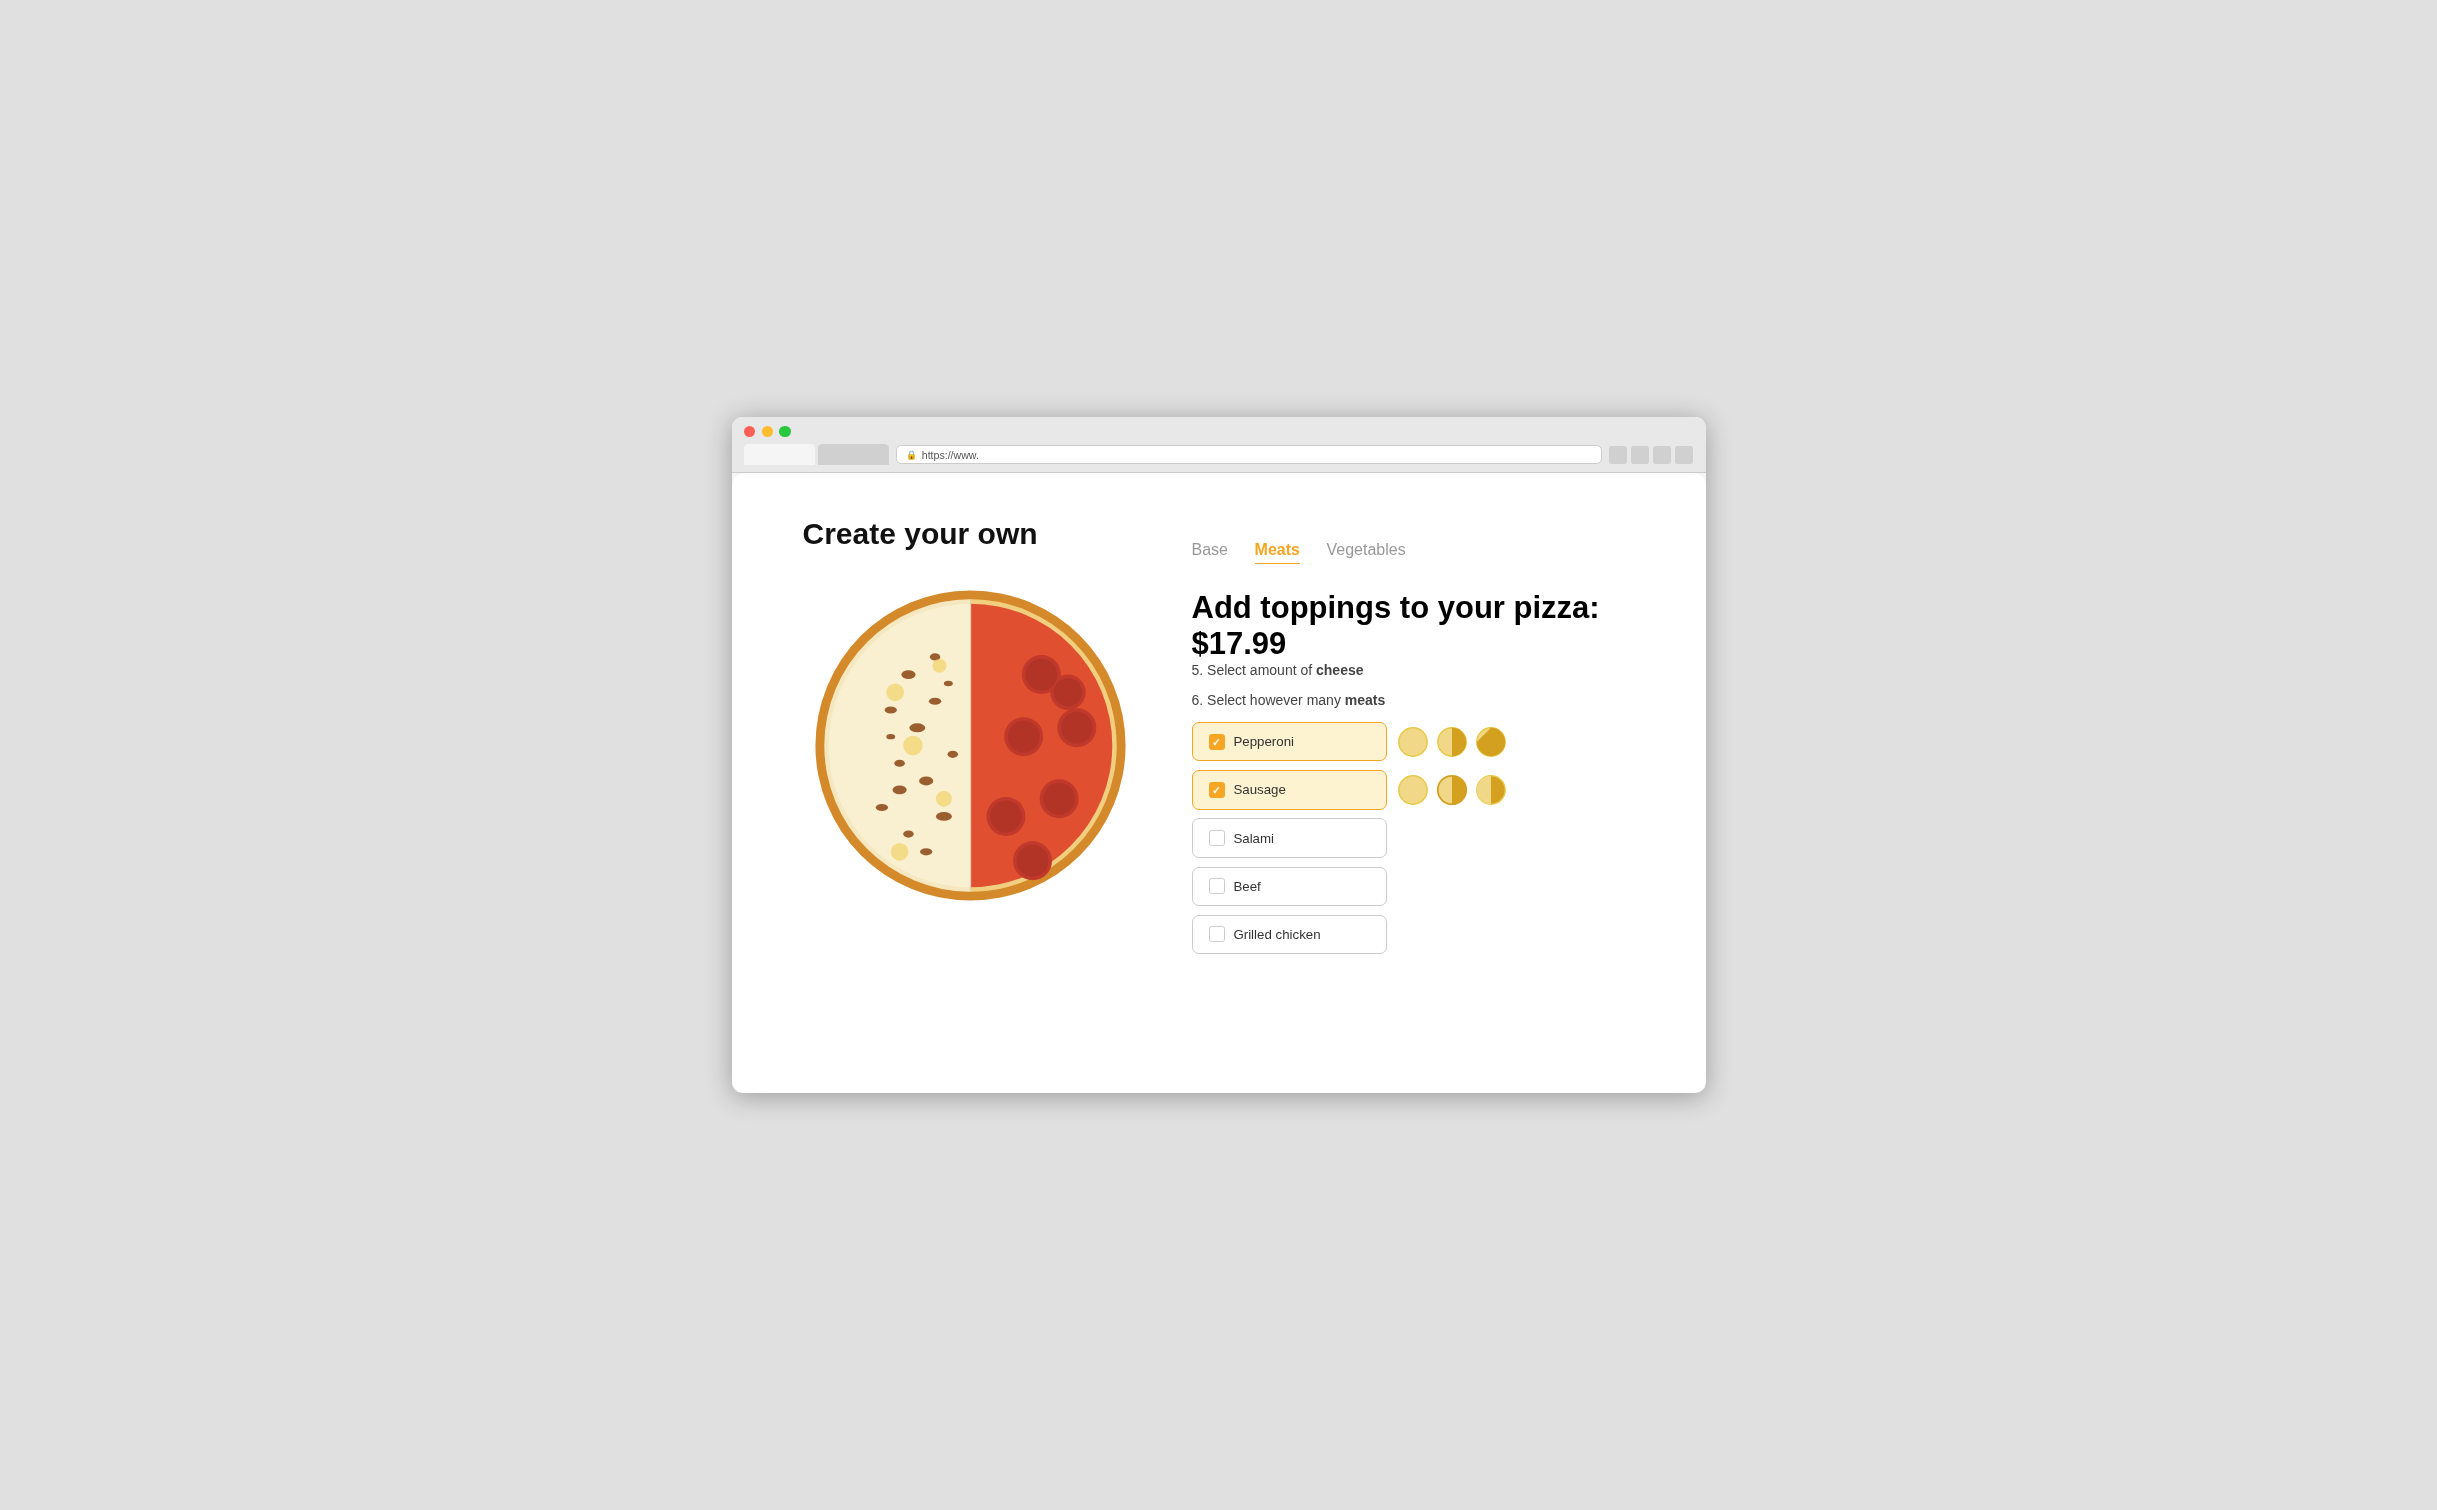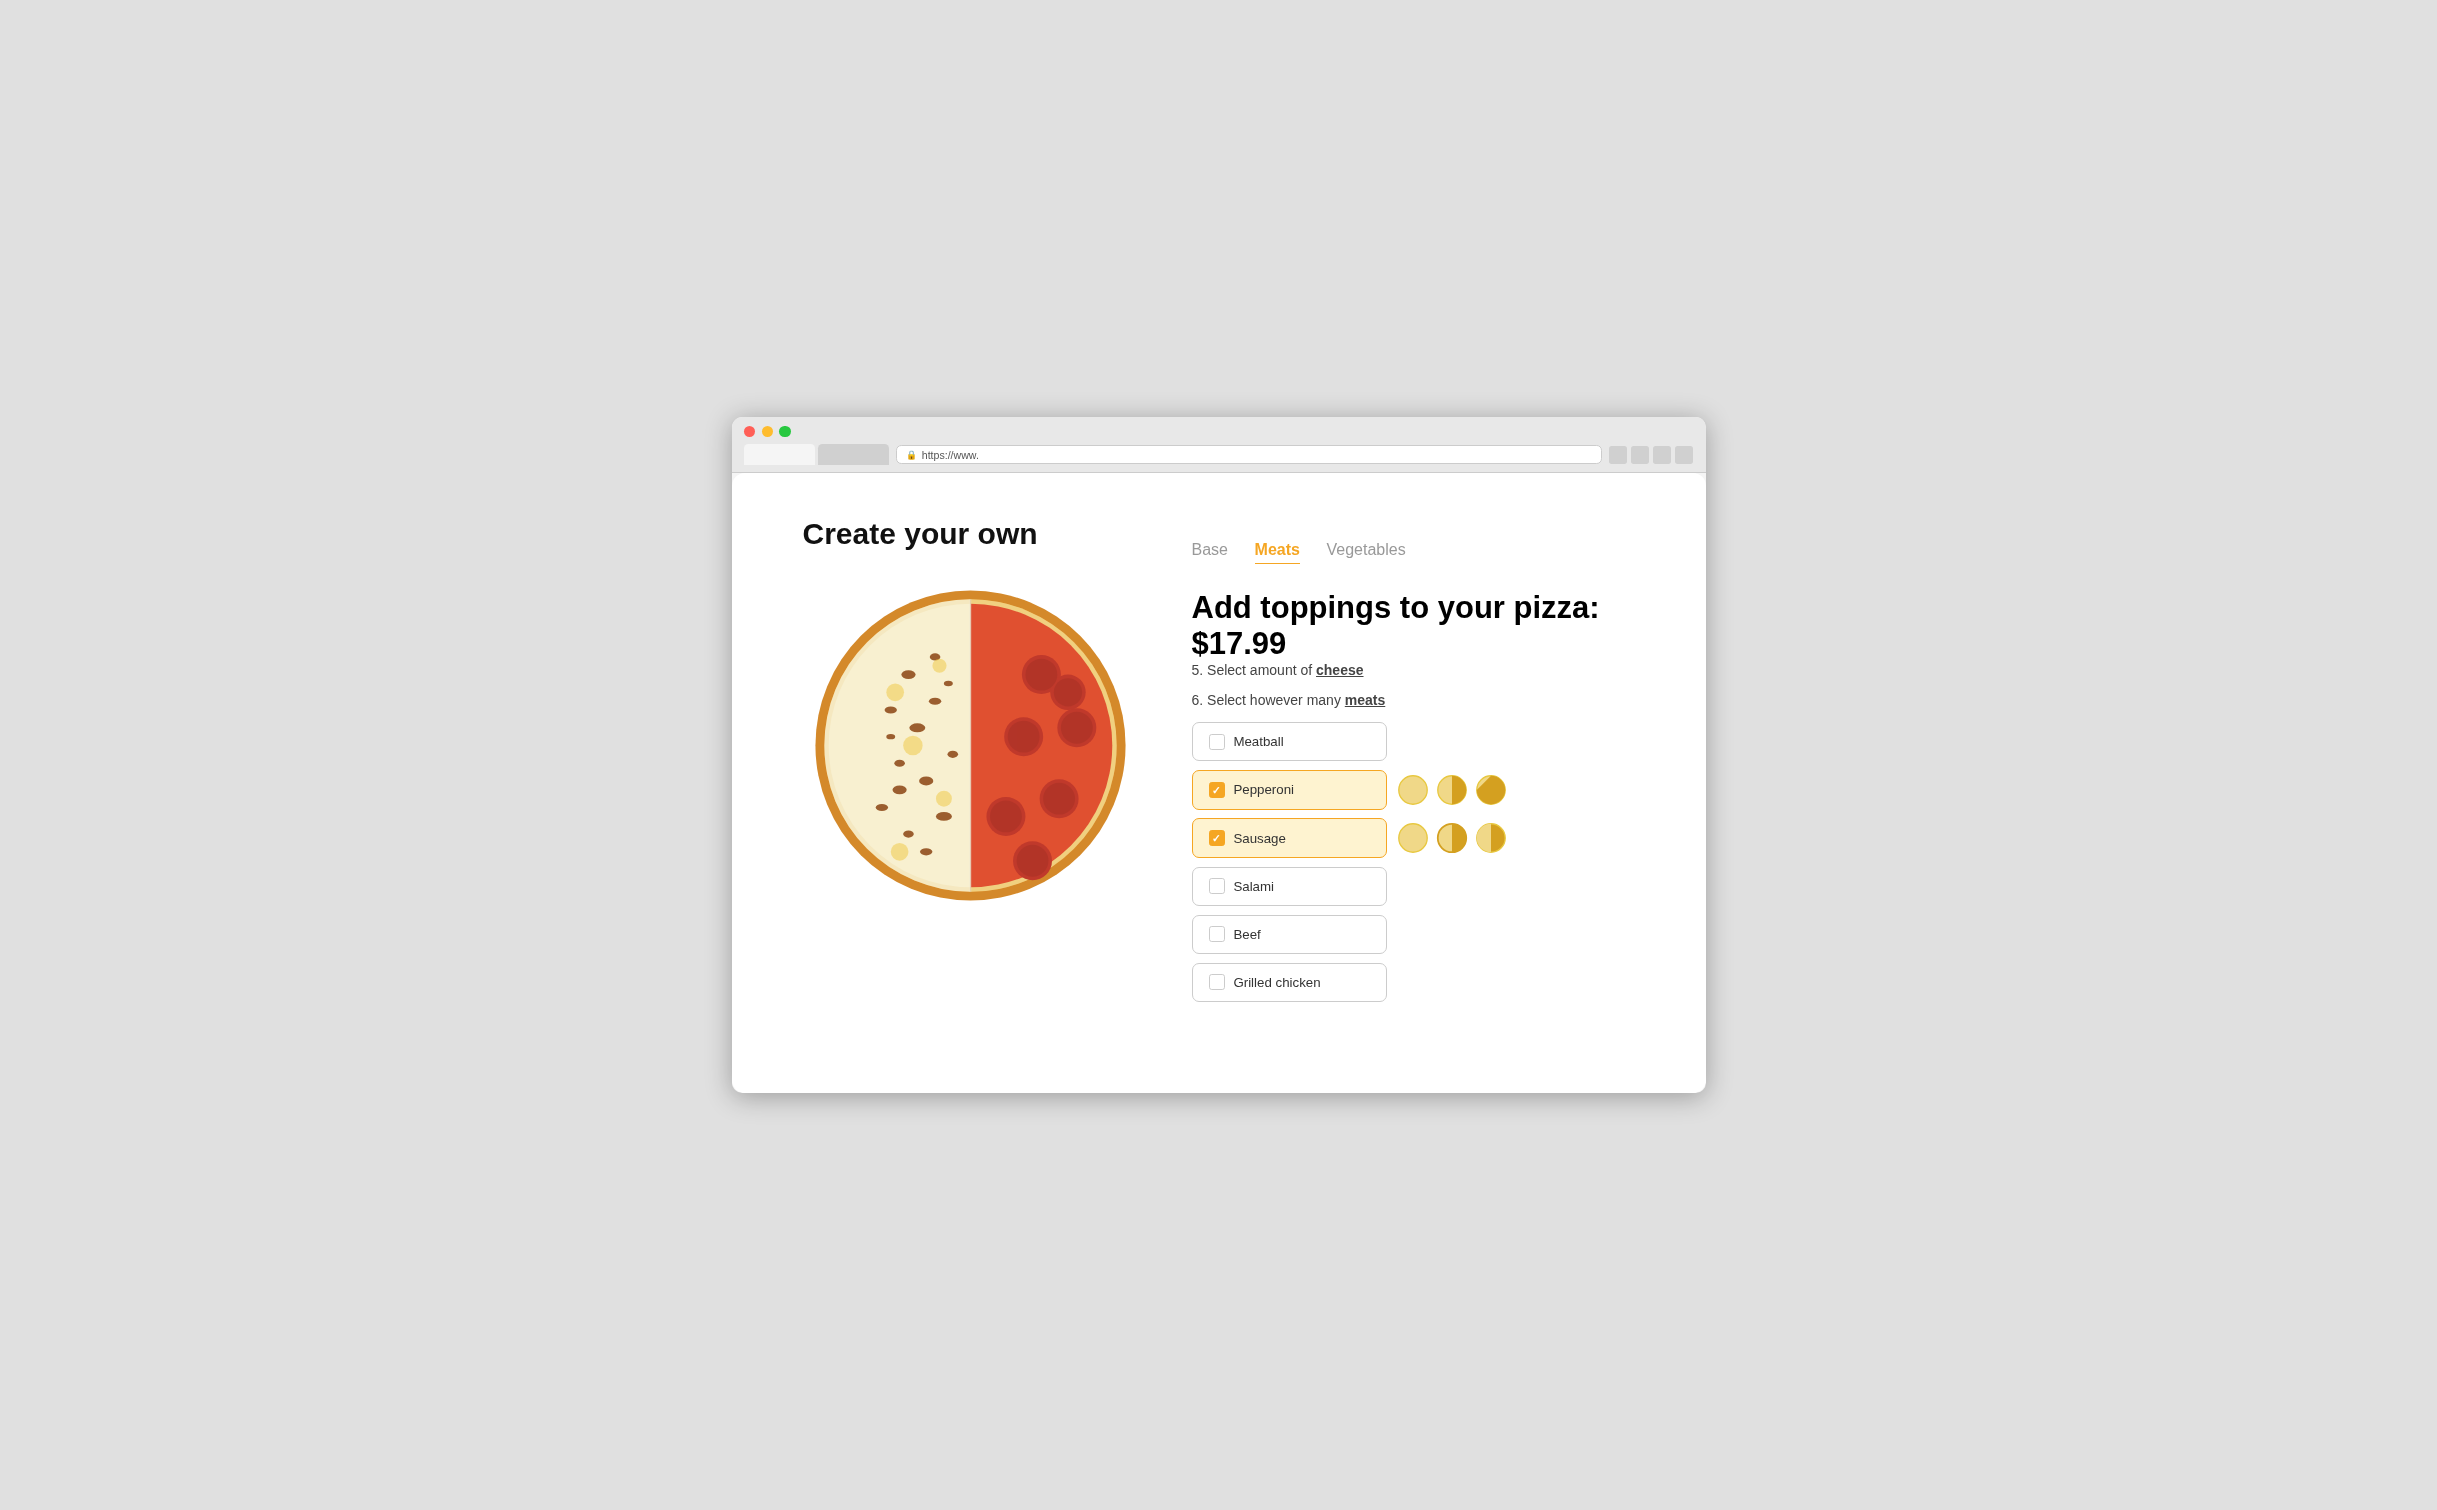--- a/index.html
+++ b/index.html
@@ -135,21 +135,20 @@
       font-weight: 700;
       color: #000000;
     }
     .subsection-label {
       font-size: 14px;
       color: #444;
       margin-bottom: 14px;
     }
     .subsection-label strong {
       font-weight: 700;
-      text-decoration: underline;
     }
     .cheese-options {
       display: flex;
       gap: 10.6px;
       margin-bottom: 32px;
     }
     .radio-option {
       display: flex;
       align-items: center;
       gap: 7px;
@@ -351,26 +350,20 @@
 
         <div class="subsection-label">
           <span>5. Select amount of </span><strong>cheese</strong>
         </div>
 
         <div class="subsection-label">
           <span>6. Select however many </span><strong>meats</strong>
         </div>
         <div class="meat-options">
 
-          <div class="meat-item">
-            <label class="meat-checkbox-label">
-              <div class="checkbox-box"></div>
-              <span>Meatball</span>
-            </label>
-          </div>
 
           <div class="meat-item">
             <label class="meat-checkbox-label checked">
               <div class="checkbox-box">
                 <span class="checkmark">✓</span>
               </div>
               <span>Pepperoni</span>
             </label>
             <div class="portion-icons">
               <svg width="32" height="32" viewBox="0 0 36 36">

